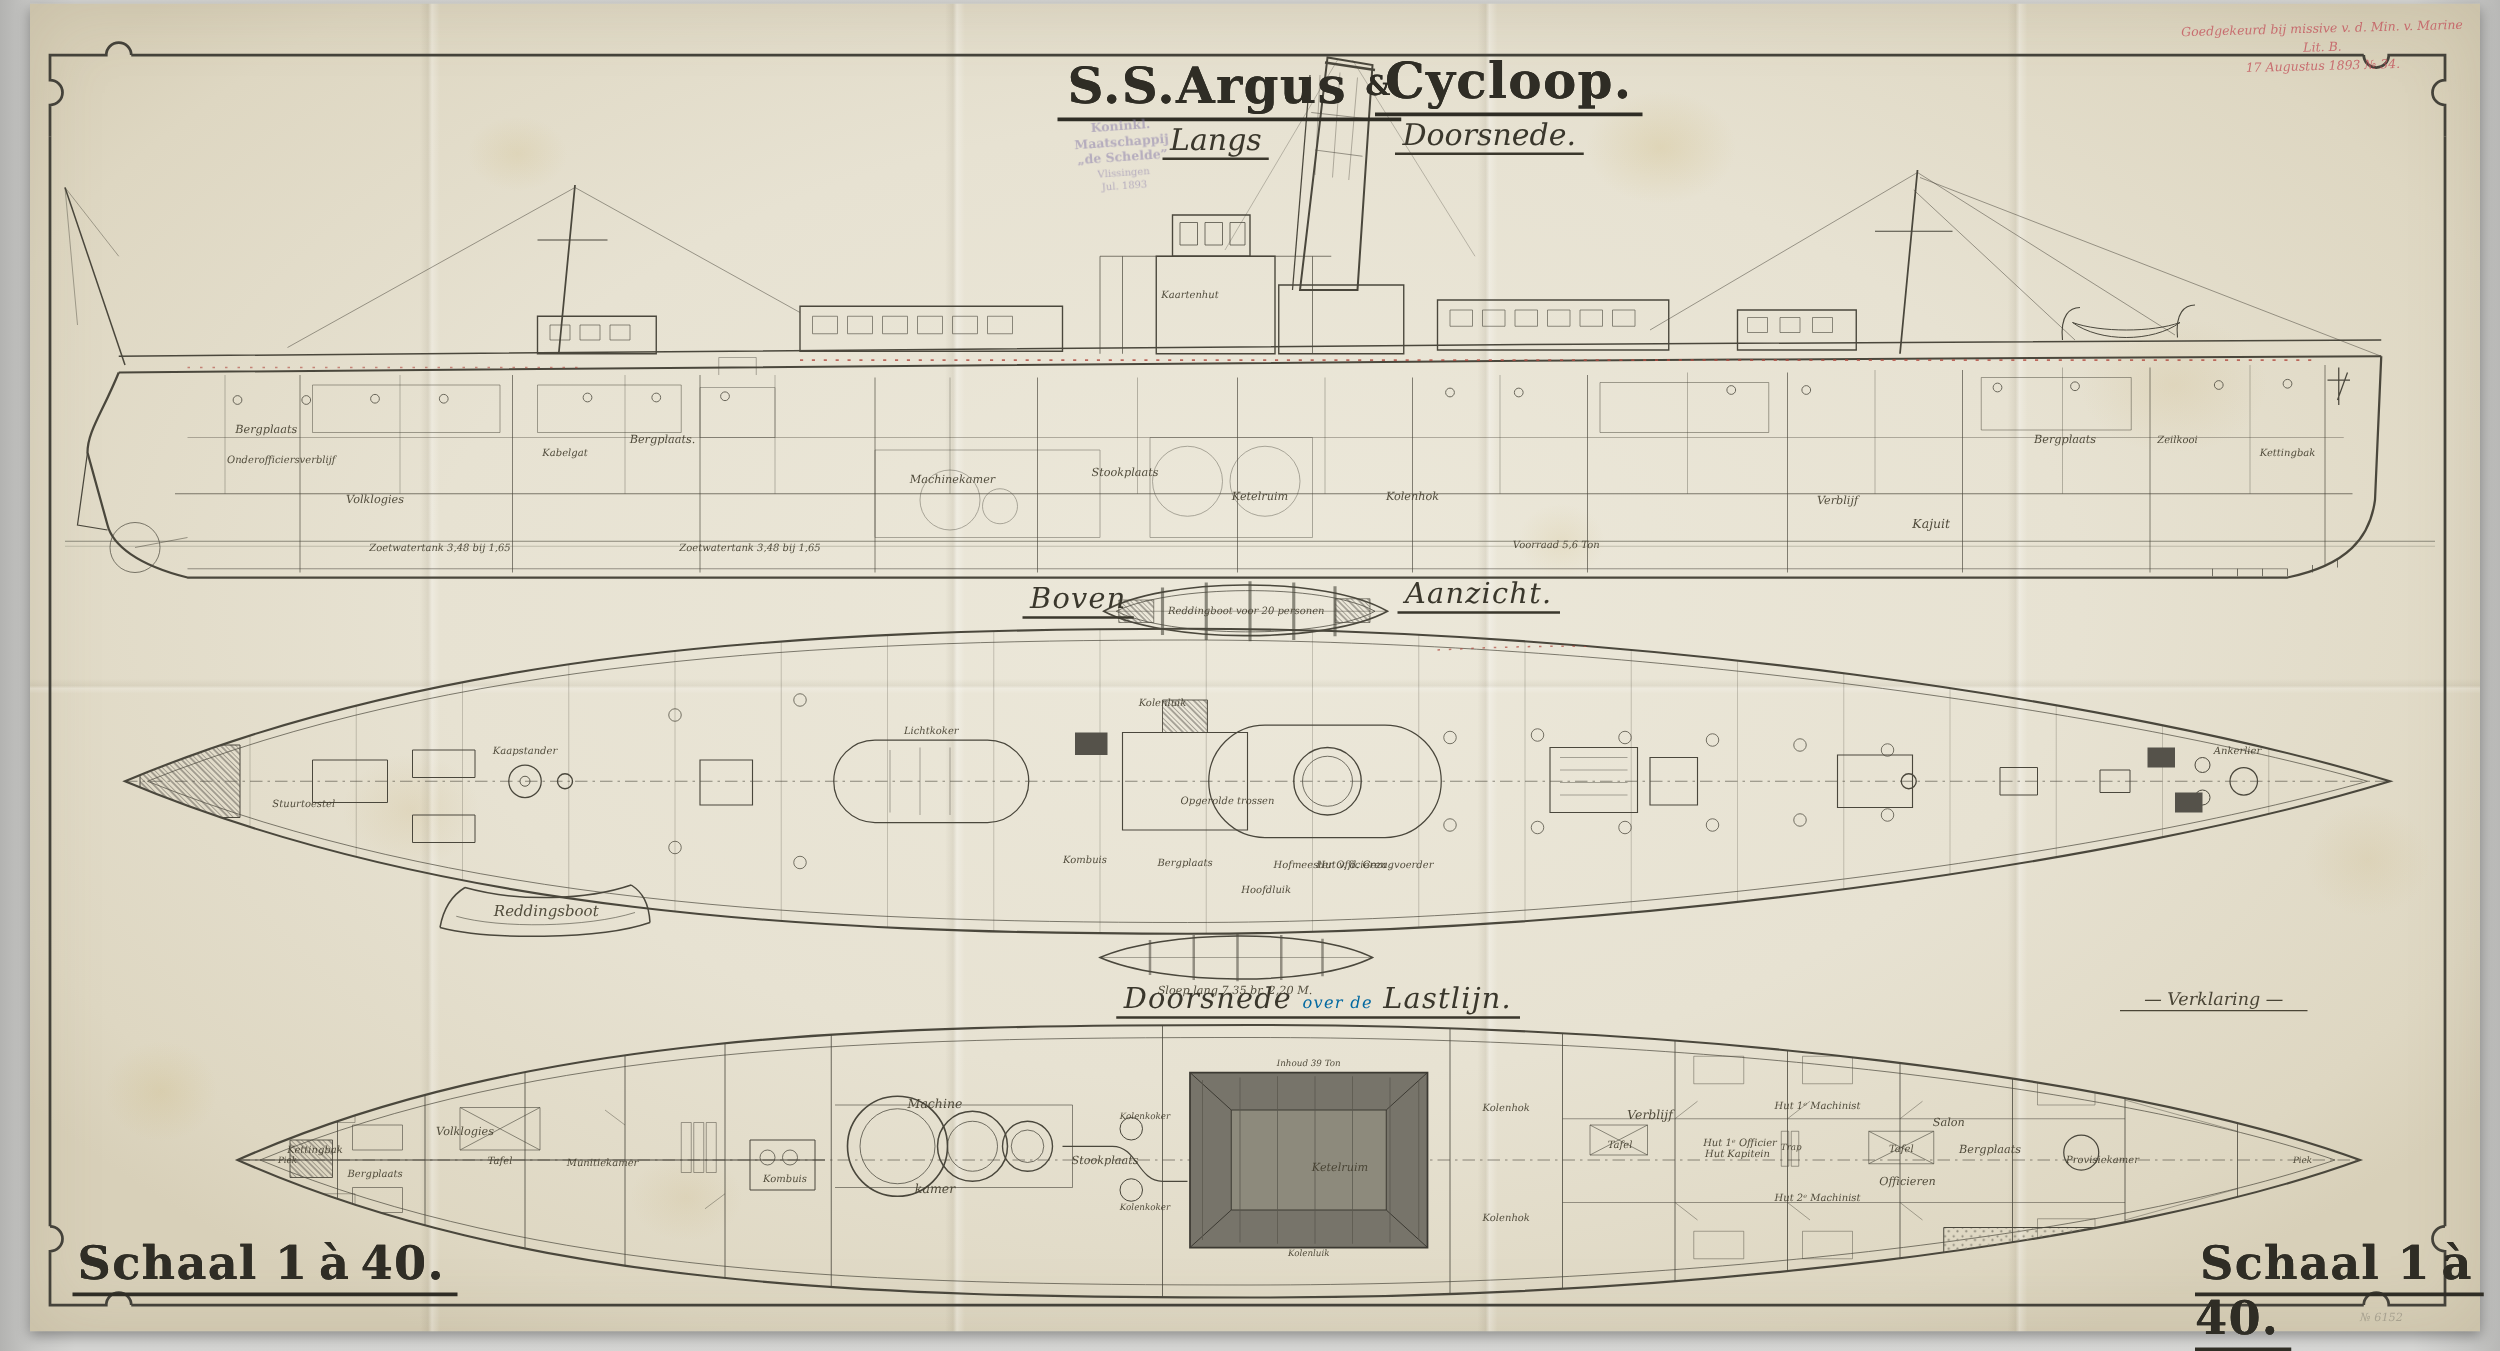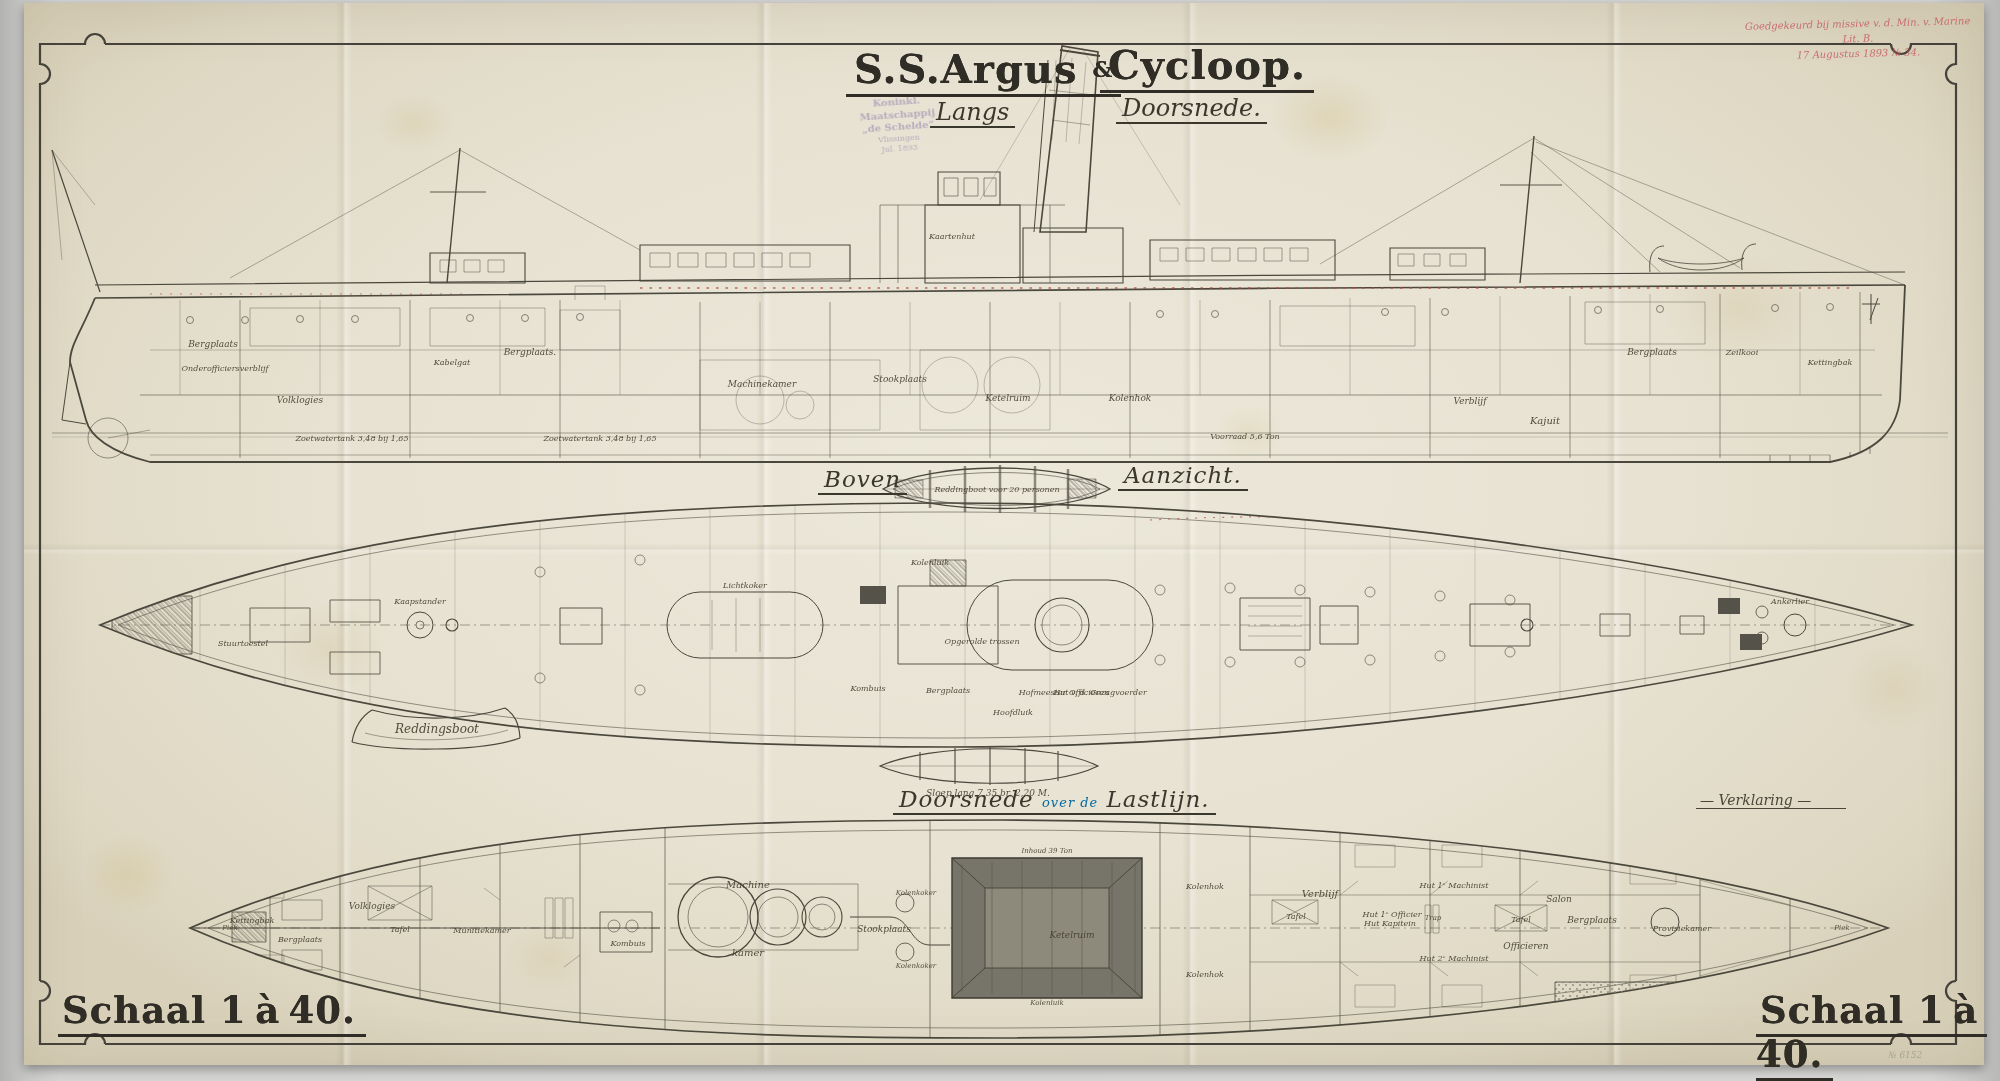--- a/index.html
+++ b/index.html
@@ -38,21 +38,21 @@
     font-family:"DejaVu Serif","Liberation Serif",serif;
   }
   .stamp .big{font-size:10px;font-weight:bold;}
   .red-note{
     position:absolute;color:#c4555d;opacity:.8;font-style:italic;
     font-size:10px;line-height:1.5;text-align:center;transform:rotate(-1.5deg);
     font-family:"DejaVu Serif","Liberation Serif",serif;
   }
   .pencil{position:absolute;color:#8d887a;opacity:.6;font-size:9px;font-style:italic;}
   .legend{position:absolute;color:#4a4536;}
-  .legend .lg-title{font-style:italic;font-size:14px;border-bottom:1px solid #4a4536;padding:0 4px;margin-bottom:5px;text-align:left;}
+  .legend .lg-title{font-style:italic;font-size:14px;border-bottom:1px solid #4a4536;padding:0 4px;margin-bottom:5px;text-align:center;}
   .legend .lg-item{font-style:italic;font-size:9px;line-height:1.45;opacity:.85;}
   .lbl{
     position:absolute;font-style:italic;color:#443f2f;white-space:nowrap;
     transform:translate(-50%,-50%);opacity:.92;
     font-family:"DejaVu Serif","Liberation Serif",serif;
   }
   .abs{position:absolute;}
 </style>
 </head>
 <body>

